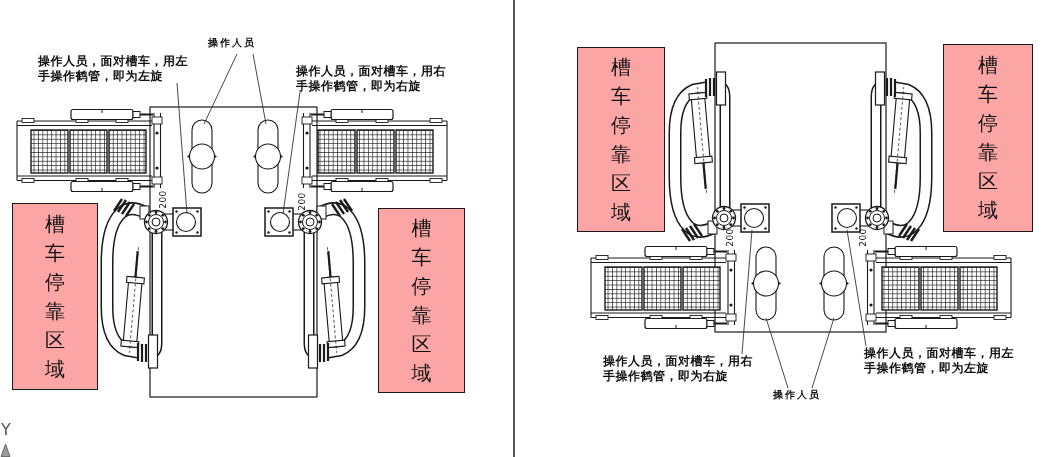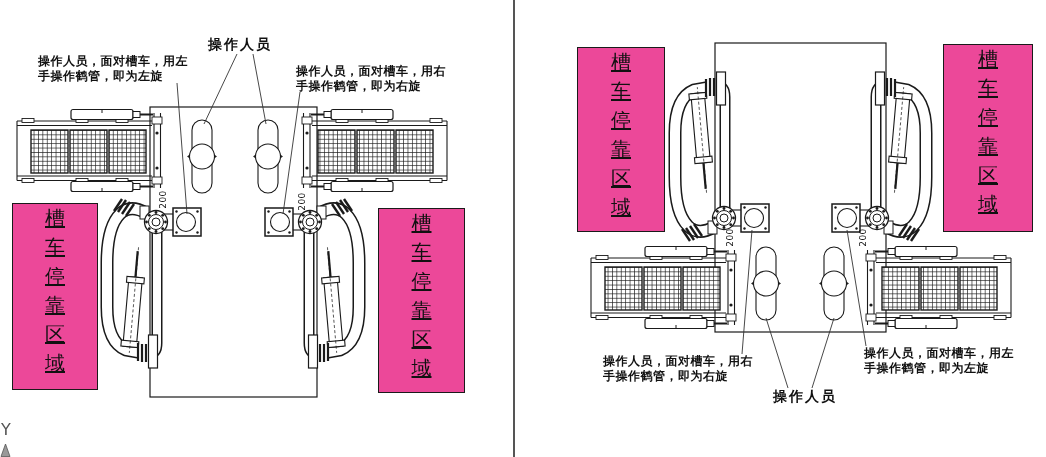--- a/index.html
+++ b/index.html
@@ -6,26 +6,26 @@
   #stage{
     position:relative;width:1046px;height:457px;background:#fff;overflow:hidden;
     font-family:"DejaVu Sans","Liberation Sans",sans-serif;color:#111;
   }
   #drawing-svg{position:absolute;left:0;top:0;}
   .note{
     position:absolute;font-size:12px;font-weight:700;line-height:14.5px;
     white-space:nowrap;color:#111;letter-spacing:0.5px;
   }
   .op-label{
-    position:absolute;font-size:14px;font-weight:600;letter-spacing:2px;
+    position:absolute;font-size:10px;font-weight:600;letter-spacing:2px;
     color:#111;white-space:nowrap;
   }
   .parking-box{
-    position:absolute;border:1.6px solid #1a1a1a;background:#ec4899;
-    display:flex;align-items:flex-start;justify-content:center;box-sizing:border-box;text-decoration:underline;
+    position:absolute;border:1.6px solid #1a1a1a;background:#fca5a5;
+    display:flex;align-items:center;justify-content:center;box-sizing:border-box;
   }
   .parking-box .vtext{
     width:26px;font-size:20px;line-height:29px;text-align:center;
     word-break:break-all;font-family:"DejaVu Serif","Liberation Serif",serif;
     color:#111;
   }
   .dim{
     position:absolute;width:22px;height:11px;font-size:9px;color:#111;
     text-align:center;transform:rotate(-90deg);transform-origin:center center;
     line-height:11px;letter-spacing:0.5px;

